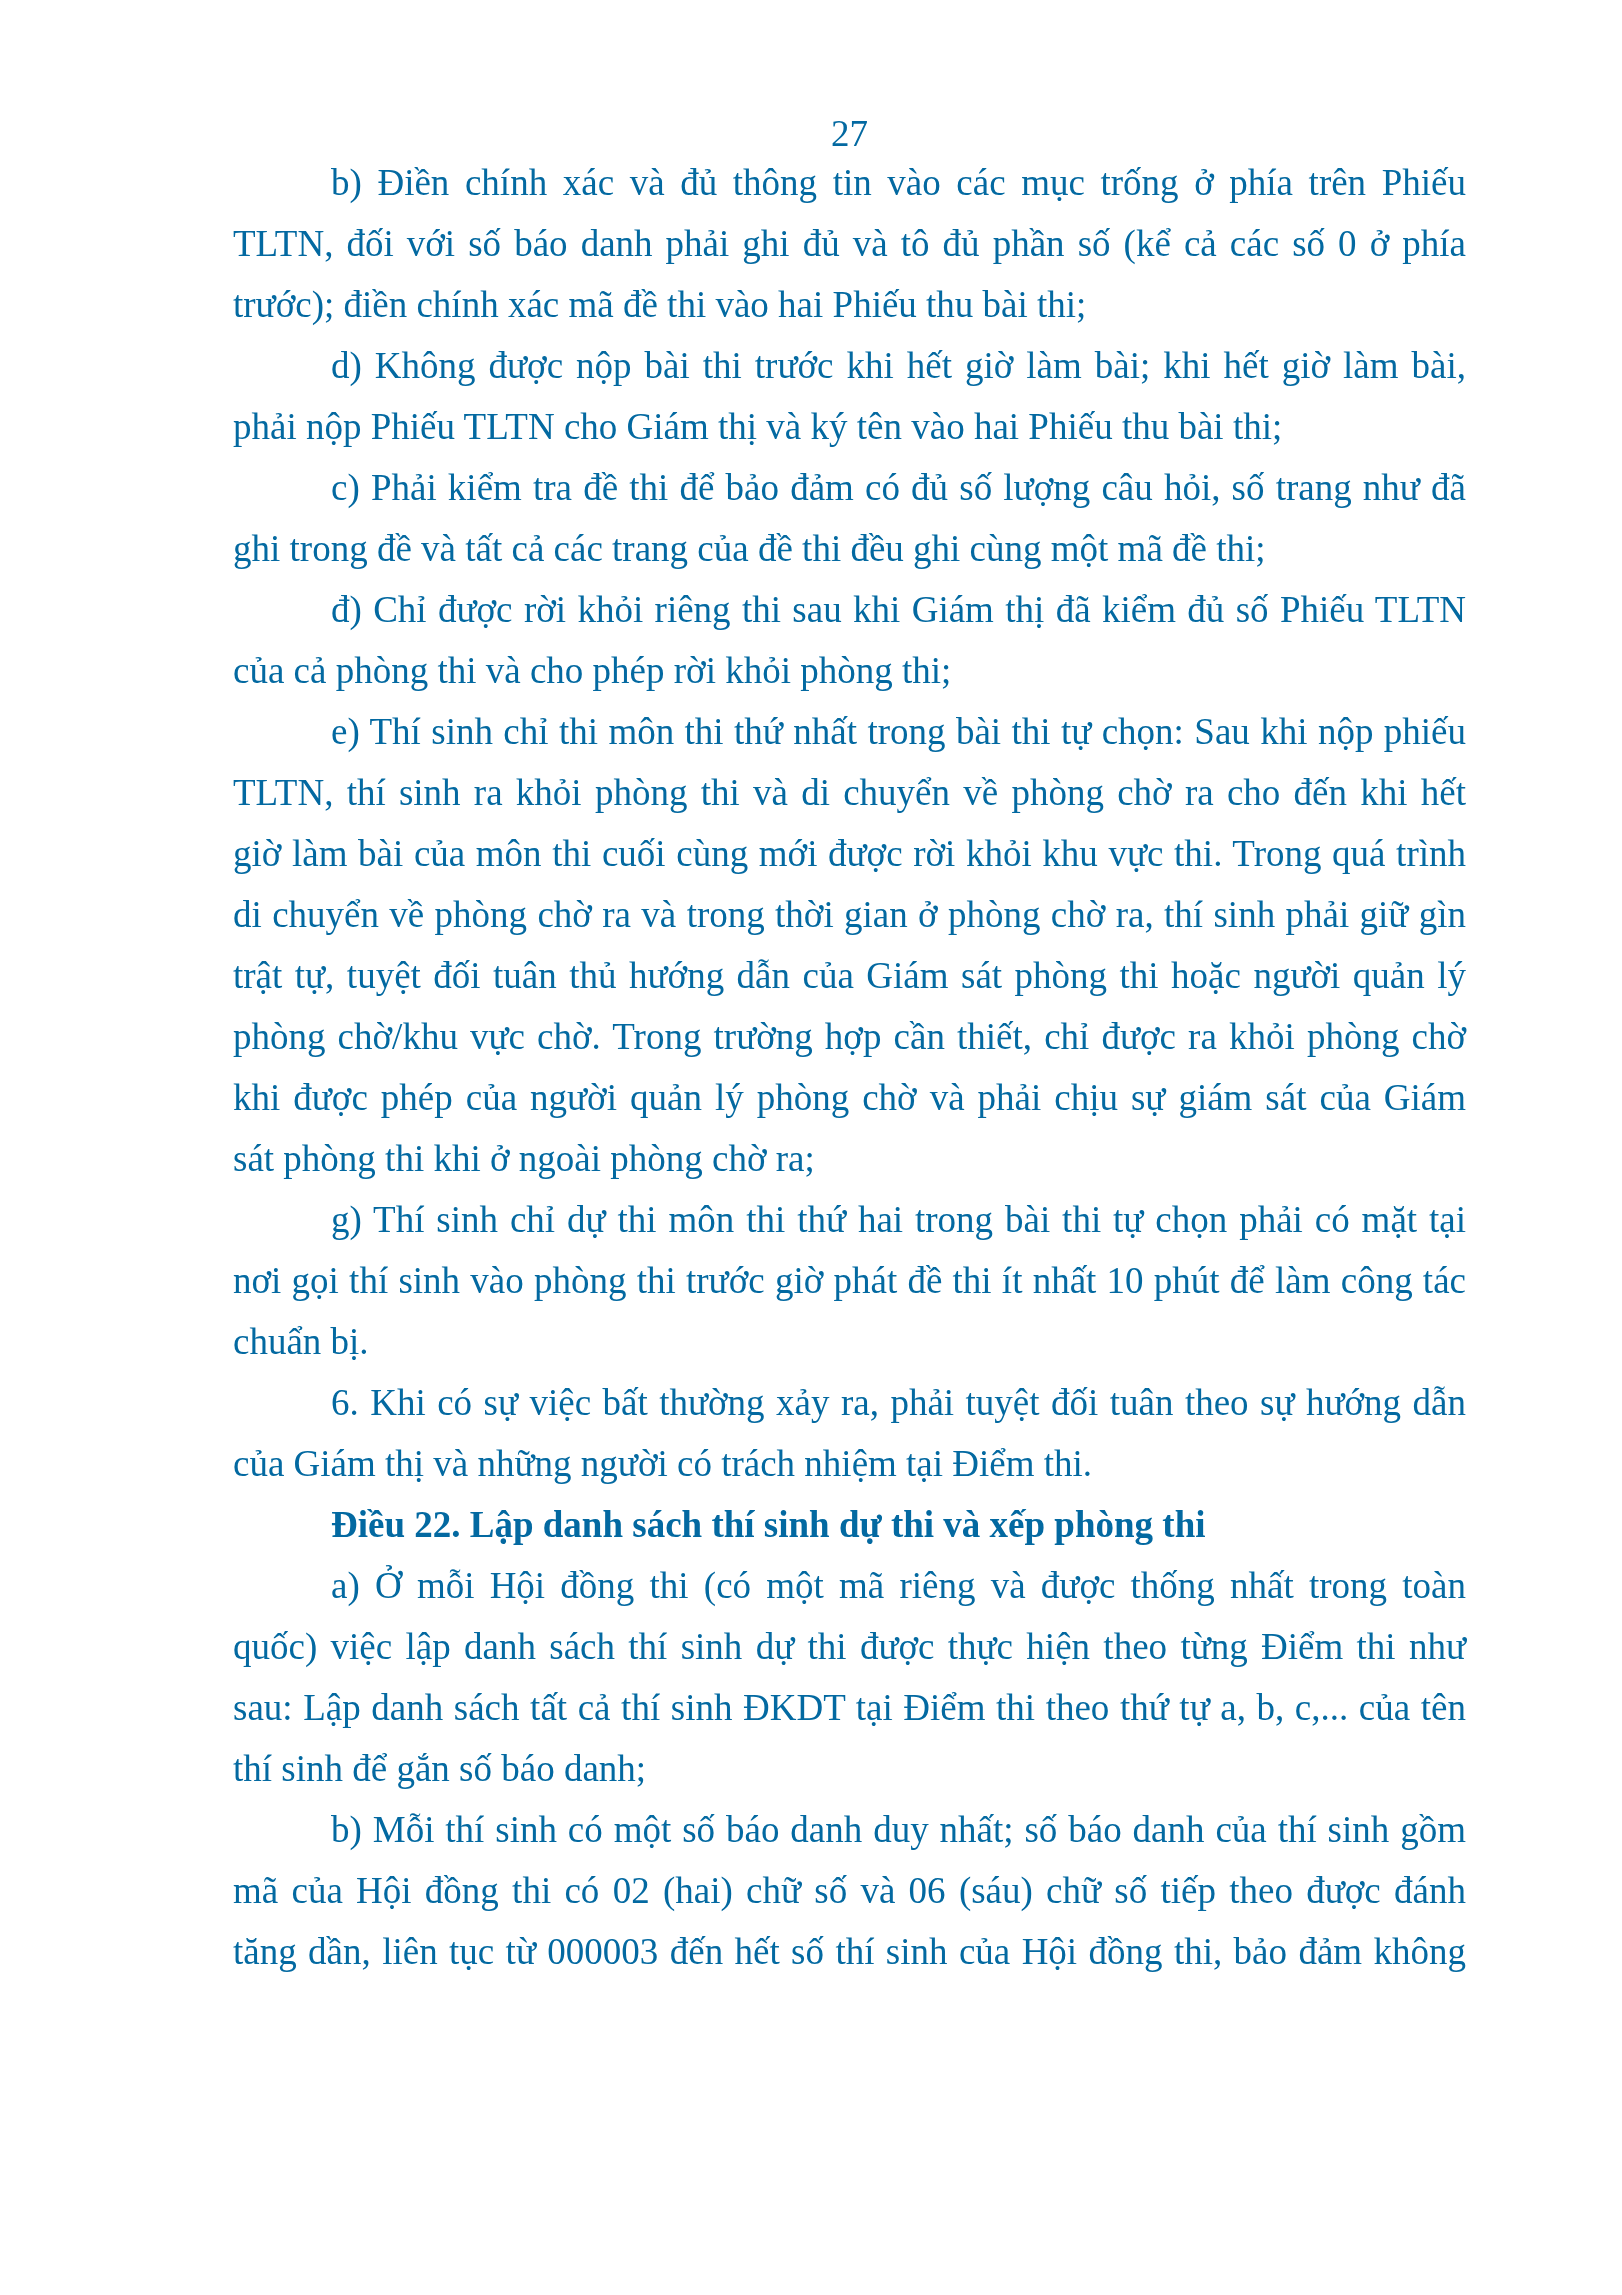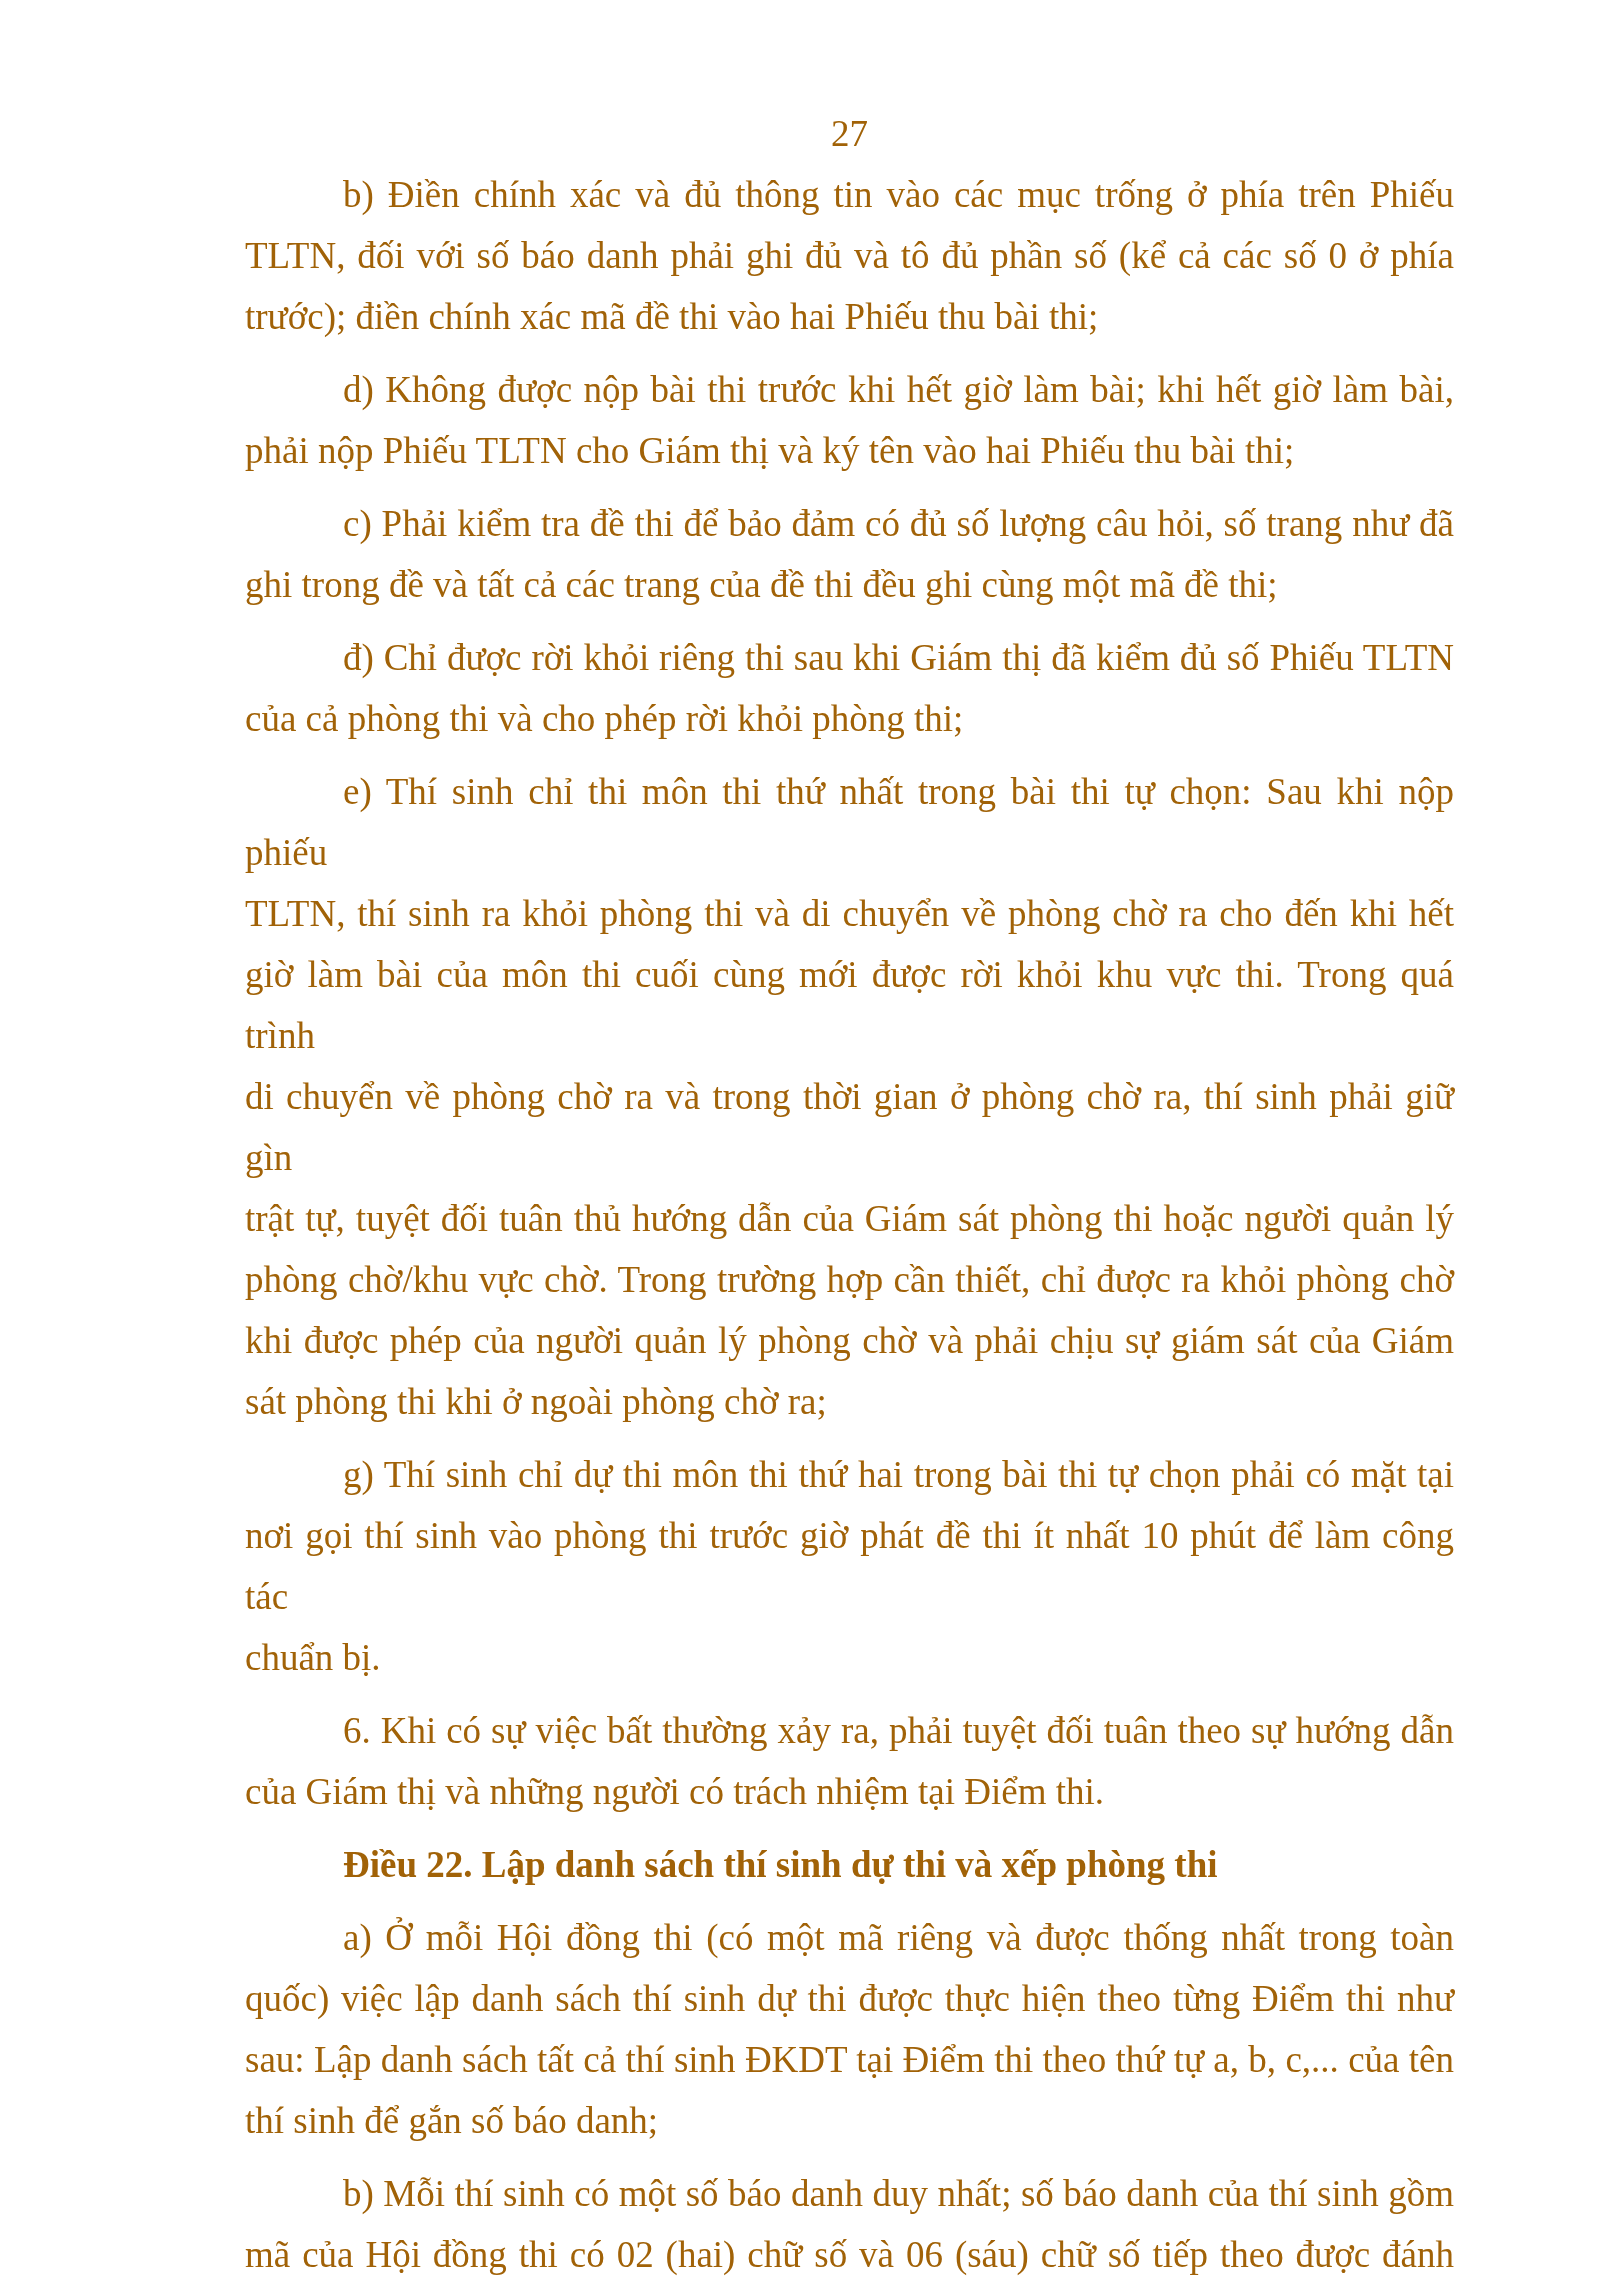--- a/index.html
+++ b/index.html
@@ -5,40 +5,40 @@
   html, body {
     margin: 0;
     padding: 0;
     background: #ffffff;
   }
   .page {
     position: relative;
     width: 1623px;
     height: 2295px;
     background: #ffffff;
-    color: #a16207;
+    color: #0369a1;
     font-family: "Liberation Serif", "DejaVu Serif", serif;
     overflow: hidden;
   }
   .page-number {
     margin: 115px 157px 0 233px;
     width: 1233px;
     height: 37px;
     line-height: 37px;
     font-size: 37px;
     text-align: center;
   }
   .doc-body {
     margin: 0 157px 0 233px;
     width: 1233px;
     font-size: 37px;
     line-height: 61px;
   }
   .para {
-    margin: 12px;
+    margin: 0;
     padding: 0;
   }
   .para.heading {
     font-weight: bold;
   }
   .line {
     display: block;
     text-align: justify;
     text-align-last: justify;
     white-space: normal;

